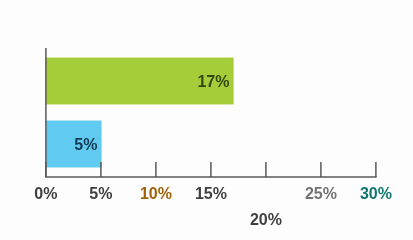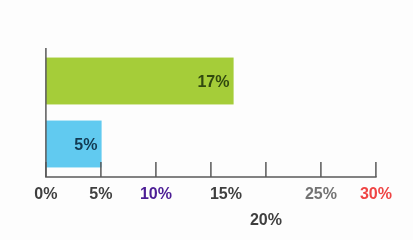--- a/index.html
+++ b/index.html
@@ -71,20 +71,20 @@
     <line id="x-axis-line" x1="45.15" y1="177" x2="376.65" y2="177" stroke="#595959" stroke-width="1.5"></line>
   </svg>
 
   <div id="plot-area">
 
     <div class="bar-value" id="bar-value-1" style="color: rgb(49, 73, 15); right: 183.6px; top: 74.25px;">17%</div>
     <div class="bar-value" id="bar-value-2" style="color: rgb(18, 58, 82); right: 315.6px; top: 137.25px;">5%</div>
 
     <div class="tick-label" id="tick-label-0" style="color: rgb(63, 63, 63); left: 45.9px; top: 186px;">0%</div>
     <div class="tick-label" id="tick-label-1" style="color: rgb(63, 63, 63); left: 100.9px; top: 186px;">5%</div>
-    <div class="tick-label" id="tick-label-2" style="color: #4c1d95; left: 155.9px; top: 186px;">10%</div>
-    <div class="tick-label" id="tick-label-3" style="color: rgb(63, 63, 63); left: 210.9px; top: 186px; margin-left: 15px;">15%</div>
+    <div class="tick-label" id="tick-label-2" style="color: #a16207; left: 155.9px; top: 186px;">10%</div>
+    <div class="tick-label" id="tick-label-3" style="color: rgb(63, 63, 63); left: 210.9px; top: 186px;">15%</div>
     <div class="tick-label" id="tick-label-4" style="color: rgb(63, 63, 63); left: 265.9px; top: 186px; margin-top: 26px;">20%</div>
     <div class="tick-label" id="tick-label-5" style="color: #737373; left: 320.9px; top: 186px;">25%</div>
-    <div class="tick-label" id="tick-label-6" style="color: #ef4444; left: 375.9px; top: 186px;">30%</div>
+    <div class="tick-label" id="tick-label-6" style="color: #0f766e; left: 375.9px; top: 186px;">30%</div>
   </div>
 
 </div>
 
 </body></html>

